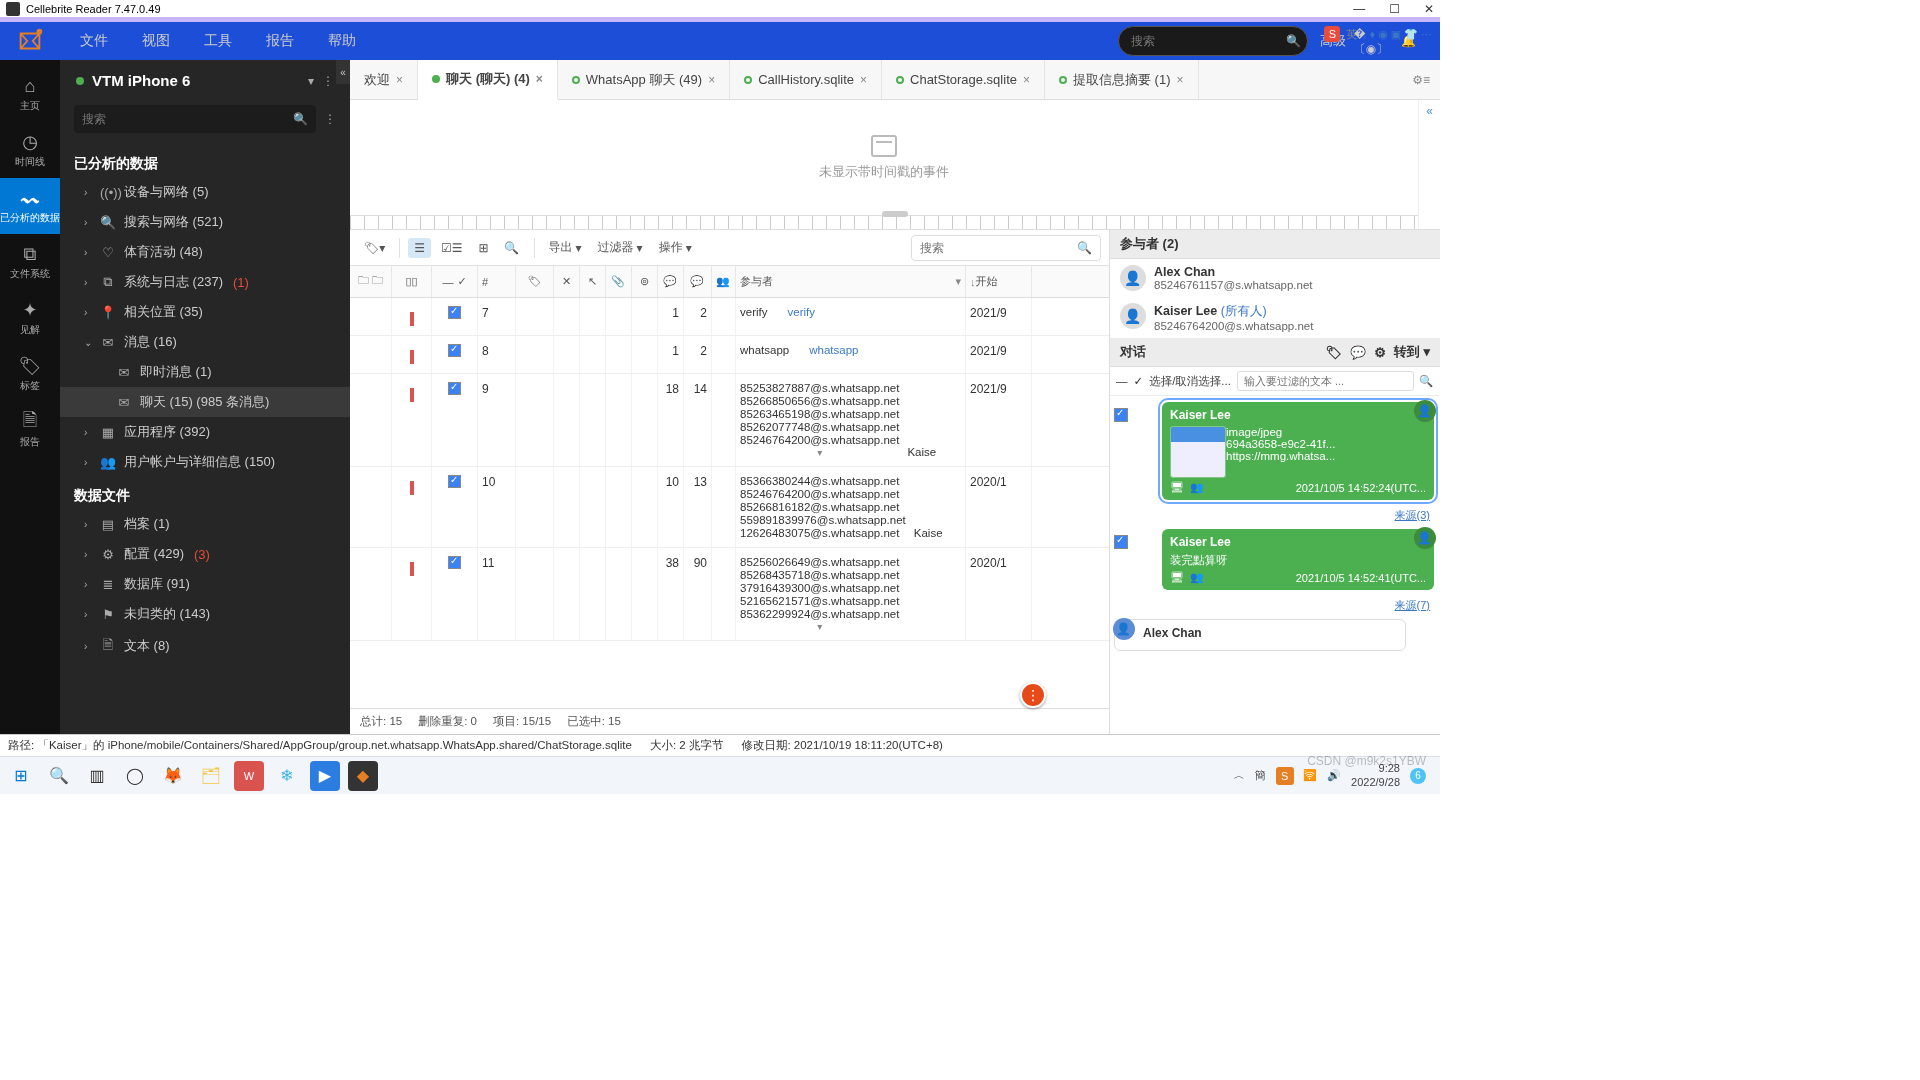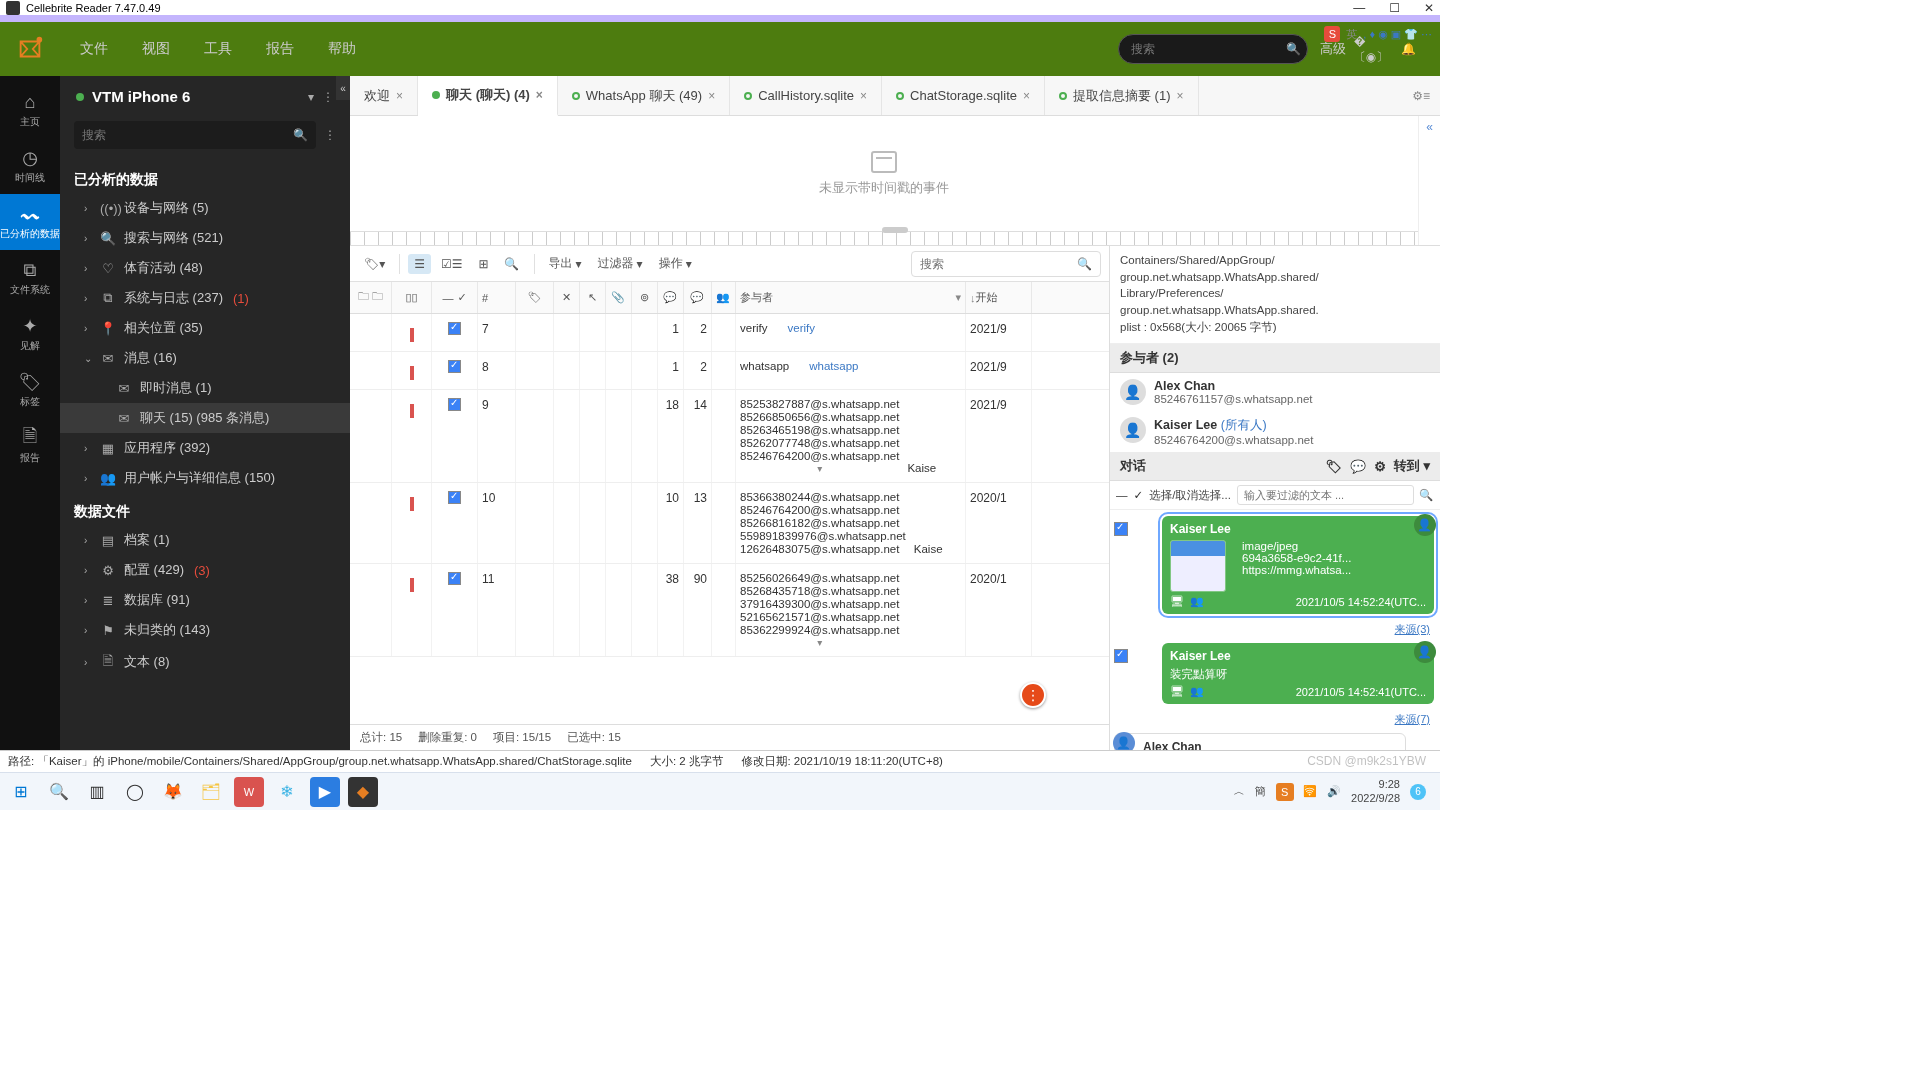--- a/index.html
+++ b/index.html
@@ -1,22 +1,22 @@
 <!DOCTYPE html>
 <html><head>
 <meta charset="utf-8">
 <style>
 *{box-sizing:border-box;margin:0;padding:0;font-family:"Microsoft YaHei","Segoe UI",sans-serif}
 body{width:1440px;height:810px;overflow:hidden;background:#fff;font-size:12px;color:#333;position:relative}
-.title-bar{height:22px;background:#fff;display:flex;align-items:center;padding:0 6px;border-bottom:7px solid #c4b5fd}
+.title-bar{height:22px;background:#fff;display:flex;align-items:center;padding:0 6px;border-bottom:5px solid #c4b5fd}
 .title-bar .app-icon{width:14px;height:14px;background:#333;border-radius:2px;margin-right:6px}
 .title-bar .title{font-size:11px;color:#000}
 .win-ctrls{margin-left:auto;display:flex;gap:24px;font-size:12px}
 .win-ctrls span{cursor:default}
-.top-nav{height:54px;background:#4d7c0f;display:flex;align-items:center;color:#ccc}
+.top-nav{height:38px;background:#1d4ed8;display:flex;align-items:center;color:#ccc}
 .logo-box{width:60px;height:54px;display:flex;align-items:center;justify-content:center}
 .logo-box svg{width:30px;height:30px}
 .menu{display:flex;gap:34px;margin-left:20px;font-size:14px}
 .menu span{cursor:default}
 .nav-right{margin-left:auto;display:flex;align-items:center;gap:12px;padding-right:18px}
 .search-pill{width:190px;height:30px;background:#1a1a1a;border:1px solid #555;border-radius:15px;display:flex;align-items:center;padding:0 12px;color:#888}
 .search-pill input{flex:1;background:none;border:none;outline:none;color:#ccc;font-size:12px}
 .icon-btn{width:26px;height:26px;display:flex;align-items:center;justify-content:center;color:#ccc}
 .main{display:flex;height:674px}
 .rail{width:60px;background:#111;display:flex;flex-direction:column;align-items:center;padding-top:6px}
@@ -558,27 +558,20 @@
           </div>
         <div class="status-row">
           <span>总计: 15</span>
           <span>删除重复: 0</span>
           <span>项目: 15/15</span>
           <span>已选中: 15</span>
         </div>
       </div>
 
       <div class="detail">
-        <div class="detail-top" id="detail-top">
-            <div>Containers/Shared/AppGroup/</div>
-            <div>group.net.whatsapp.WhatsApp.shared/</div>
-            <div>Library/Preferences/</div>
-            <div>group.net.whatsapp.WhatsApp.shared.</div>
-            <div>plist : 0x568(大小: 20065 字节)</div>
-          </div>
         <div class="panel-h">参与者 (2)</div>
         <div id="parties">
             <div class="party">
               <div class="avatar">👤</div>
               <div>
                 <div class="nm">Alex Chan</div>
                 <div class="sub">85246761157@s.whatsapp.net</div>
               </div>
             </div>
             <div class="party">
@@ -603,21 +596,21 @@
           <span class="sel"><span>选择/取消选择...</span></span>
           <input placeholder="输入要过滤的文本 ..." style="">
           <span style="color:#888">🔍</span>
         </div>
         <div class="conv-body" id="conv-body">
             <div class="msg-row">
               <div class="msg-chk"></div>
     <div class="bubble selected">
       <div class="av">👤</div>
       <div class="sender">Kaiser Lee</div>
-      <div style="display:flex;gap:16px">
+      <div style="display:flex;gap:0">
                   <div class="thumb"></div>
                   <div style="flex:1">
                     <div>image/jpeg</div>
                     <div>694a3658-e9c2-41f...</div>
                     <div>https://mmg.whatsa...</div>
                   </div>
                 </div>
       <div class="mrow">
                   <span>🖥</span>
                   <span>👥</span>

